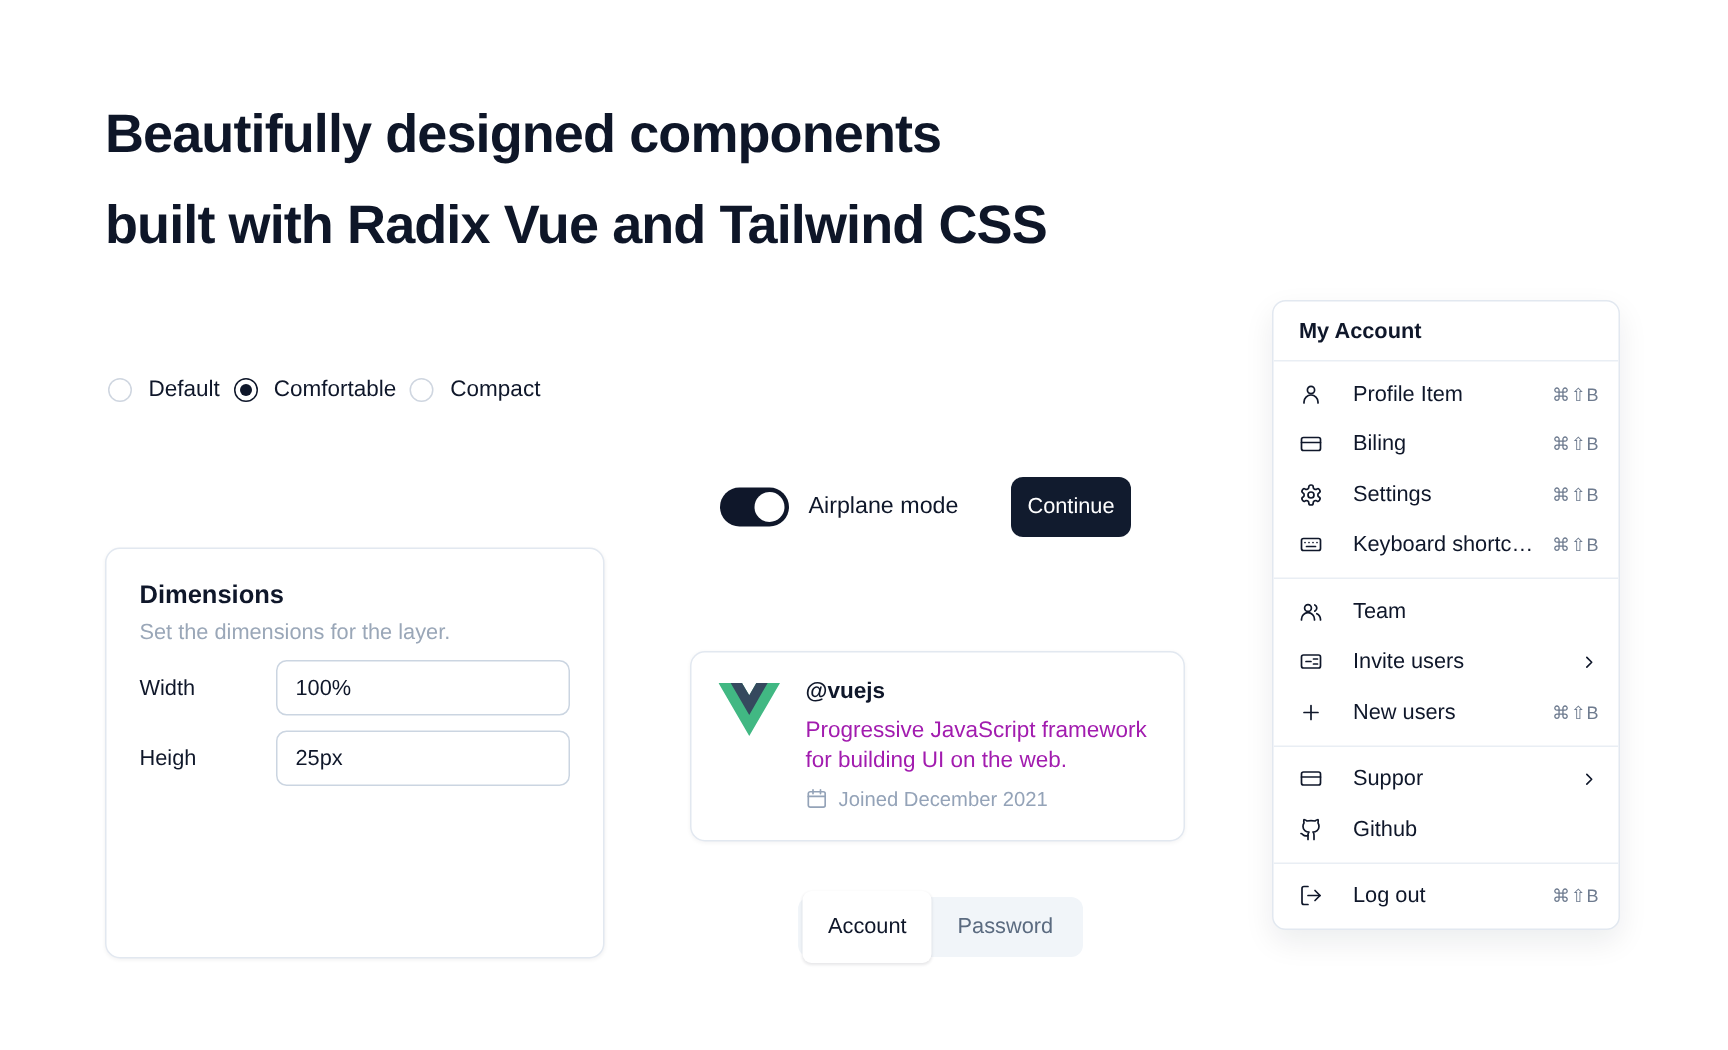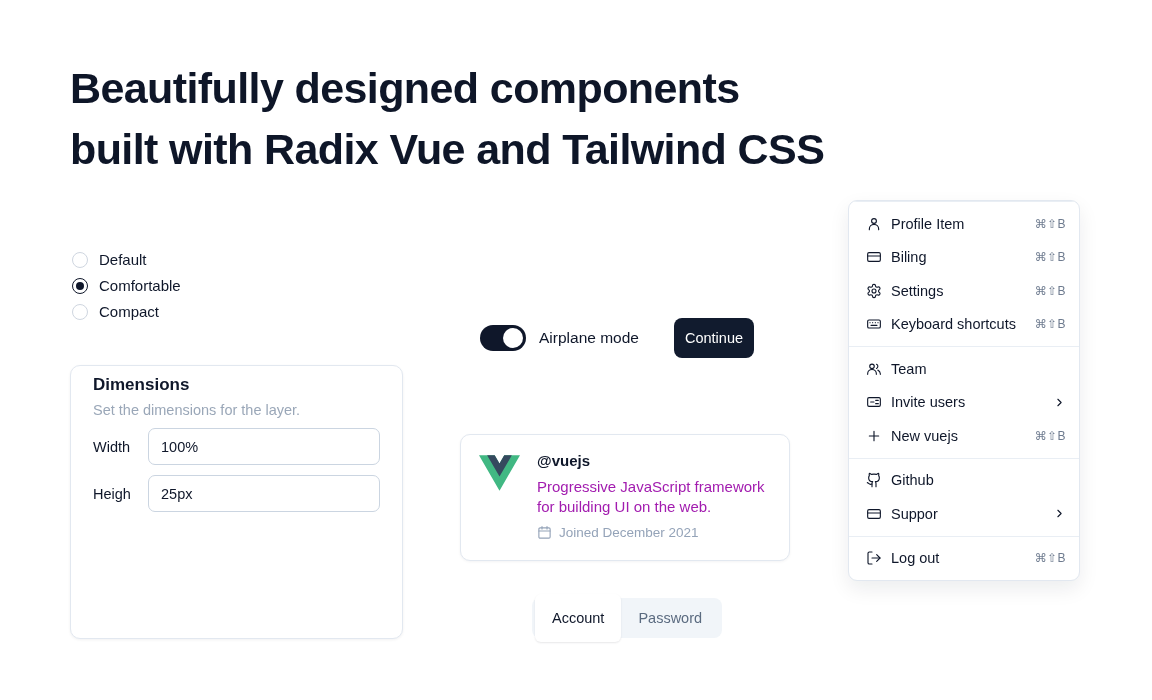--- a/index.html
+++ b/index.html
@@ -8,43 +8,43 @@
     background:#ffffff;
     font-family:"Liberation Sans","DejaVu Sans",sans-serif;
     color:#0f172a;
     position:relative;
     overflow:hidden;
   }
 
   
   .h1 {
     position:absolute; left:70px; top:58px;
-    font-size:43px; line-height:61px; font-weight:800;
+    font-size:36px; line-height:61px; font-weight:800;
     letter-spacing:-0.6px; color:#0e1628;
   }
 
   
-  .radios { position:absolute; left:72px; top:251px; display:flex; flex-direction:column; gap:9px; }
+  .radios { position:absolute; left:72px; top:251px; display:flex; gap:9px; }
   .radio { display:flex; align-items:center; gap:11px; font-size:15px; cursor:pointer; }
   .rdot { width:16px; height:16px; border-radius:50%; border:1px solid #cfd6e0; position:relative; flex:none; background:#fff; }
   .radio.sel .rdot { border-color:#0f172a; }
   .radio.sel .rdot::after { content:""; position:absolute; inset:3px; border-radius:50%; background:#0f172a; }
 
   
   .dims {
     position:absolute; left:70px; top:365px; width:333px; height:274px;
     border:1px solid #e2e8f0; border-radius:10px; background:#fff;
-    box-shadow:0 1px 3px rgba(15,23,42,.06); padding:9px 22px;
+    box-shadow:0 1px 3px rgba(15,23,42,.06); padding:21px 22px;
   }
   .dims-title { font-size:17px; font-weight:700; }
   .dims-sub { font-size:14.5px; color:#9aa7b8; margin-top:7px; }
   .frow { display:flex; align-items:center; justify-content:space-between; margin-top:10px; height:37px; }
   .frow .flabel { font-size:14.5px; font-weight:500; }
   .frow input {
-    width:232px; height:37px; border:1px solid #cbd5e1; border-radius:7px;
+    width:196px; height:37px; border:1px solid #cbd5e1; border-radius:7px;
     padding:0 12px; font-size:14.5px; font-family:inherit; color:#0f172a; background:#fff; outline:none;
   }
 
   
   .airplane { position:absolute; left:480px; top:325px; display:flex; align-items:center; gap:13px; }
   .switch { width:46px; height:26px; border-radius:14px; background:#0f172a; position:relative; cursor:pointer; flex:none; }
   .switch::after { content:""; position:absolute; top:3px; right:3px; width:20px; height:20px; border-radius:50%; background:#fff; }
   .airplane-label { font-size:15.5px; font-weight:500; }
 
   
@@ -84,21 +84,21 @@
     background:#fff; border:1px solid #e2e8f0; border-radius:9px;
     box-shadow:0 8px 20px rgba(15,23,42,.08); overflow:hidden;
   }
   .menu-title { height:39px; padding:0 17px; display:flex; align-items:center; font-size:14.5px; font-weight:700; }
   .msep { height:1px; background:#e9eef4; }
   .mgroup { padding:5px 0; }
   .mitem {
     height:33.5px; display:flex; align-items:center; gap:9px;
     padding:0 13px 0 17px; font-size:14.5px; color:#0f172a; cursor:pointer; white-space:nowrap;
   }
-  .mitem .lbl { flex:1; overflow:hidden; text-overflow:ellipsis; }
+  .mitem .lbl { flex:1; overflow:hidden; text-overflow:ellipsis;margin-left:11px; }
   .short { font-size:12px; color:#6e7b8f; letter-spacing:.4px; flex:none; }
   .mitem.disabled { color:#c3ccd9; cursor:default; }
   .ic { width:16px; height:16px; flex:none; stroke:currentColor; fill:none; stroke-width:1.7; stroke-linecap:round; stroke-linejoin:round; }
   .chev { width:13px; height:13px; stroke:#0f172a; fill:none; stroke-width:2; stroke-linecap:round; stroke-linejoin:round; flex:none; }
 </style>
 </head>
 <body>
 
 <div class="h1">
   <div>Beautifully designed components</div>
@@ -158,20 +158,21 @@
     </div>
   </div>
 </div>
 
 <div class="tabs">
   <div class="tab active">Account</div>
   <div class="tab">Password</div>
 </div>
 
 <div class="menu">
+  <div class="menu-title">My Account</div>
   <div class="msep"></div>
 
   <div class="mgroup">
     <div class="mitem">
       <svg class="ic" viewBox="0 0 24 24" aria-hidden="true">
         <circle cx="12" cy="7.5" r="3.6"></circle>
           <path d="M5 20.5v-1a7 7 0 0 1 14 0v1"></path>
       </svg>
       <span class="lbl">Profile Item</span>
       <span class="short">⌘⇧B</span>
@@ -221,45 +222,45 @@
       </svg>
       <span class="lbl">Invite users</span>
       <svg class="chev" viewBox="0 0 24 24" aria-hidden="true">
           <path d="M9 6l6 6-6 6"></path>
         </svg>
     </div>
     <div class="mitem">
       <svg class="ic" viewBox="0 0 24 24" aria-hidden="true">
         <path d="M12 5v14M5 12h14"></path>
       </svg>
-      <span class="lbl">New vuejs</span>
-      <span class="short">⌘⇧B</span>
-    </div>
-  </div>
-
-  <div class="msep"></div>
-
-  <div class="mgroup">
-    <div class="mitem">
-      <svg class="ic" viewBox="0 0 24 24" aria-hidden="true">
-        <path d="M15 22v-4a4.8 4.8 0 0 0-1-3.5c3 0 6-2 6-5.5.08-1.25-.27-2.48-1-3.5.28-1.15.28-2.35 0-3.5 0 0-1 0-3 1.5-2.64-.5-5.36-.5-8 0C6 2 5 2 5 2c-.3 1.15-.3 2.35 0 3.5A5.4 5.4 0 0 0 4 9c0 3.5 3 5.5 6 5.5-.39.49-.68 1.05-.85 1.65-.17.6-.22 1.23-.15 1.85v4"></path>
-        <path d="M9 18c-4.51 2-5-2-7-2"></path>
-      </svg>
-      <span class="lbl">Github</span>
-    </div>
+      <span class="lbl">New users</span>
+      <span class="short">⌘⇧B</span>
+    </div>
+  </div>
+
+  <div class="msep"></div>
+
+  <div class="mgroup">
     <div class="mitem">
       <svg class="ic" viewBox="0 0 24 24" aria-hidden="true">
         <rect x="2.5" y="5.5" width="19" height="13" rx="2"></rect>
           <path d="M2.5 10.5h19"></path>
       </svg>
       <span class="lbl">Suppor</span>
       <svg class="chev" viewBox="0 0 24 24" aria-hidden="true">
           <path d="M9 6l6 6-6 6"></path>
         </svg>
     </div>
+    <div class="mitem">
+      <svg class="ic" viewBox="0 0 24 24" aria-hidden="true">
+        <path d="M15 22v-4a4.8 4.8 0 0 0-1-3.5c3 0 6-2 6-5.5.08-1.25-.27-2.48-1-3.5.28-1.15.28-2.35 0-3.5 0 0-1 0-3 1.5-2.64-.5-5.36-.5-8 0C6 2 5 2 5 2c-.3 1.15-.3 2.35 0 3.5A5.4 5.4 0 0 0 4 9c0 3.5 3 5.5 6 5.5-.39.49-.68 1.05-.85 1.65-.17.6-.22 1.23-.15 1.85v4"></path>
+        <path d="M9 18c-4.51 2-5-2-7-2"></path>
+      </svg>
+      <span class="lbl">Github</span>
+    </div>
   </div>
 
   <div class="msep"></div>
 
   <div class="mgroup">
     <div class="mitem">
       <svg class="ic" viewBox="0 0 24 24" aria-hidden="true">
         <path d="M9 21H5a2 2 0 0 1-2-2V5a2 2 0 0 1 2-2h4"></path>
           <path d="M16 17l5-5-5-5"></path>
           <path d="M21 12H9"></path>

